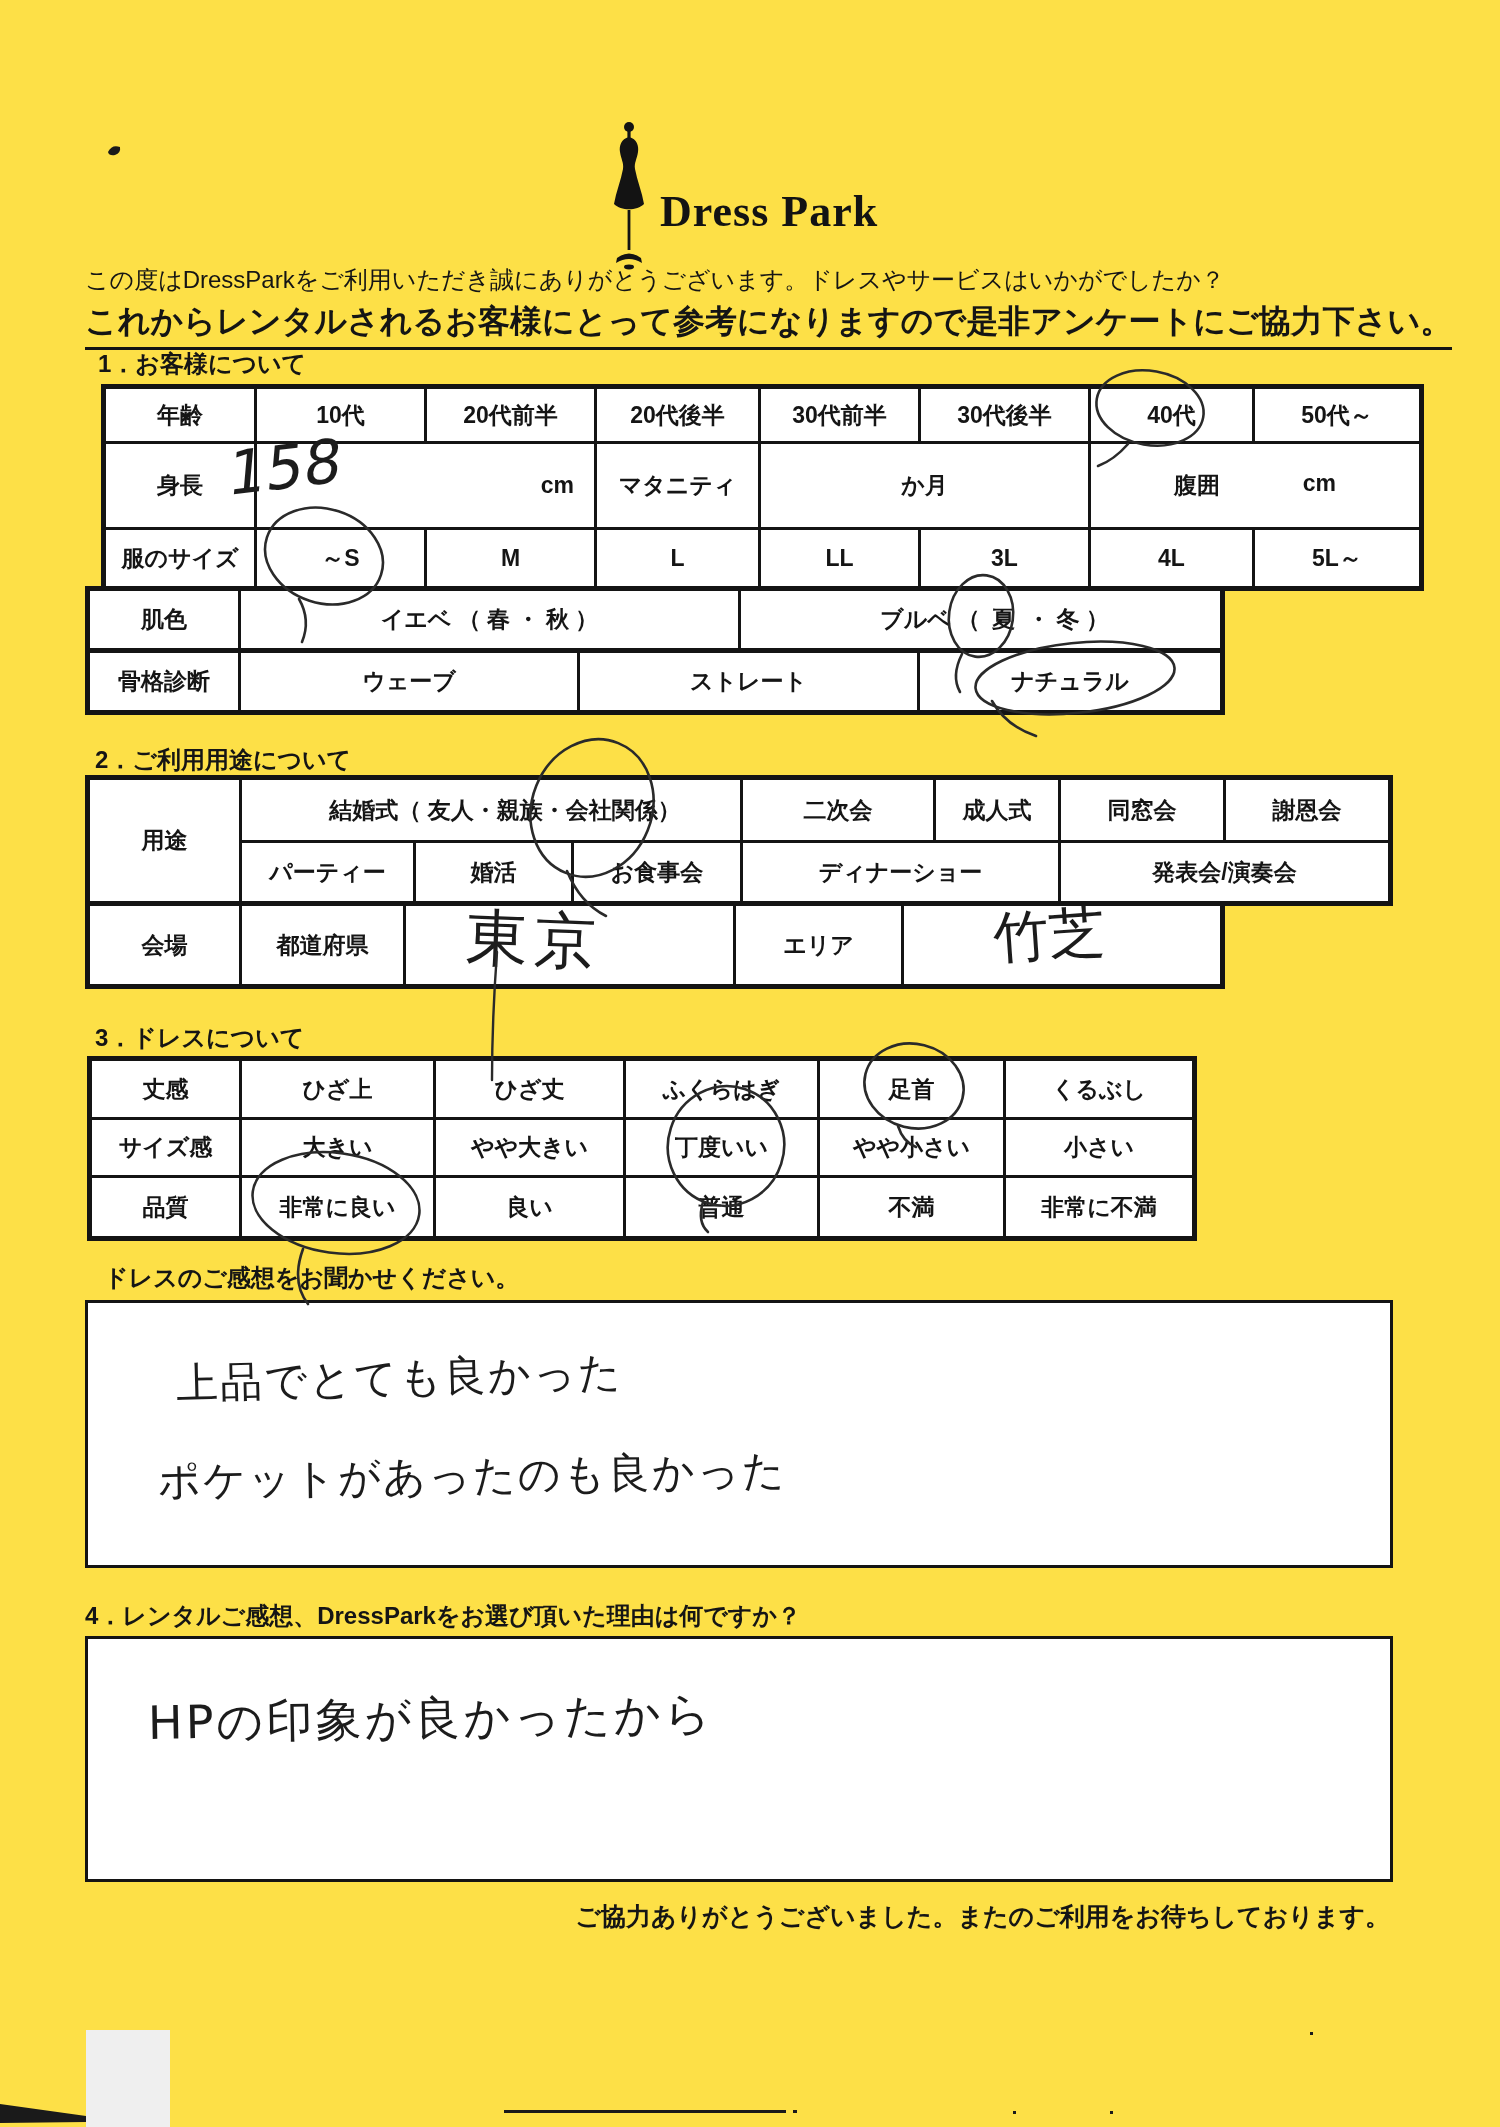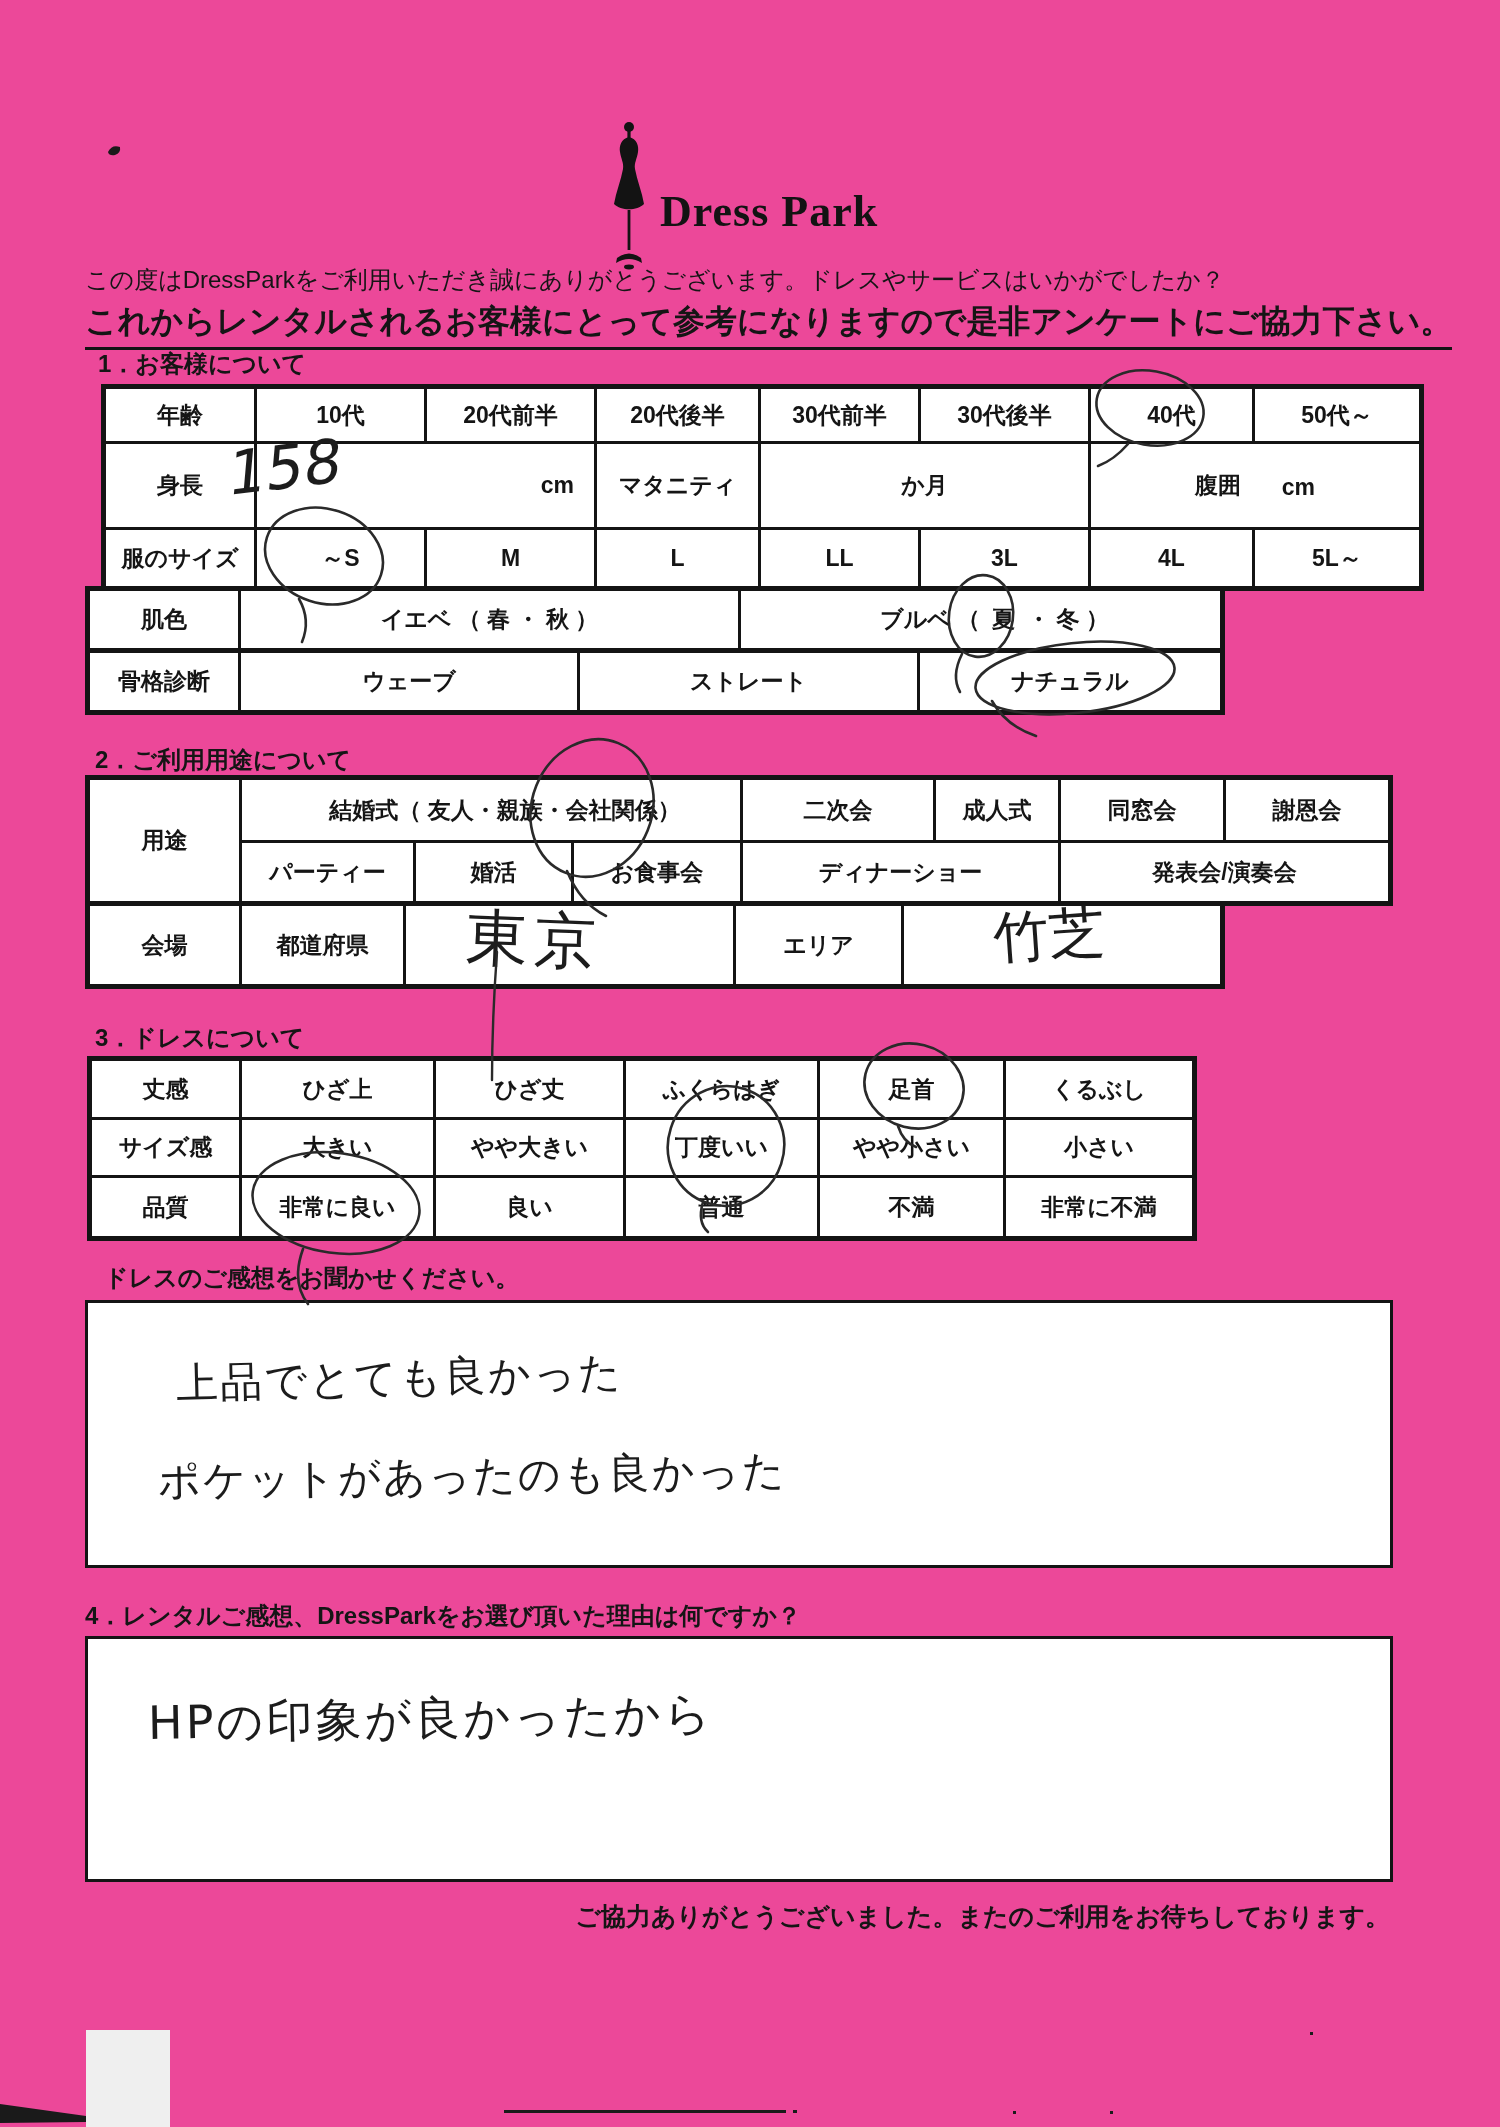--- a/index.html
+++ b/index.html
@@ -1,33 +1,33 @@
 <!DOCTYPE html>
 <html><head>
 <meta charset="utf-8">
 <style>
   html,body{margin:0;padding:0;background:#9a9a9a;}
-  .page{position:relative;width:1500px;height:2127px;background:#ec4899;margin:0 auto;
+  .page{position:relative;width:1500px;height:2127px;background:#fde047;margin:0 auto;
         font-family:"Liberation Sans","DejaVu Sans",sans-serif;color:#151515;overflow:hidden;}
   
   .logo-icon{position:absolute;left:607px;top:120px;width:44px;height:152px;}
   .logo-text{position:absolute;left:660px;top:186px;font-family:"Liberation Serif","DejaVu Serif",serif;
              font-weight:600;font-size:44px;color:#131313;letter-spacing:1px;white-space:nowrap;}
   
   .intro1{position:absolute;left:85px;top:264px;font-size:24px;font-weight:500;white-space:nowrap;}
   .intro2{position:absolute;left:85px;top:300px;font-size:32px;font-weight:800;white-space:nowrap;
           border-bottom:3px solid #141414;padding-bottom:3px;}
   .h{position:absolute;font-weight:800;font-size:24px;white-space:nowrap;}
   
   table.f{position:absolute;border-collapse:collapse;table-layout:fixed;border:5px solid #141414;background:#fff;}
   table.f td{border:3px solid #141414;text-align:center;vertical-align:middle;
              font-weight:700;font-size:23px;padding:0;overflow:visible;white-space:nowrap;}
   .cell-flex{display:flex;align-items:center;justify-content:center;gap:12px;padding-left:28px;}
   .cell-end{display:flex;align-items:center;justify-content:flex-end;padding-right:20px;}
-  .cell-between{display:flex;align-items:flex-end;justify-content:space-between;padding:0 104px;}
+  .cell-between{display:flex;align-items:flex-start;justify-content:space-between;padding:0 83px;}
   
   .hw{position:absolute;font-weight:400;color:#1c1c1c;white-space:nowrap;z-index:4;
       font-family:"DejaVu Sans",sans-serif;}
   .hw158{left:228px;top:432px;font-size:60px;transform:rotate(-7deg) skewX(-12deg);}
   .hwtokyo{left:466px;top:898px;font-size:62px;transform:rotate(2deg);letter-spacing:6px;}
   .hwtakeshiba{left:993px;top:898px;font-size:56px;transform:rotate(-4deg);}
   .hwc1{left:176px;top:1350px;font-size:42px;transform:rotate(-1.5deg);letter-spacing:2px;}
   .hwc2{left:158px;top:1448px;font-size:42px;transform:rotate(-1deg);letter-spacing:2px;}
   .hwc3{left:148px;top:1688px;font-size:46px;transform:rotate(-1deg);letter-spacing:3px;}
   

